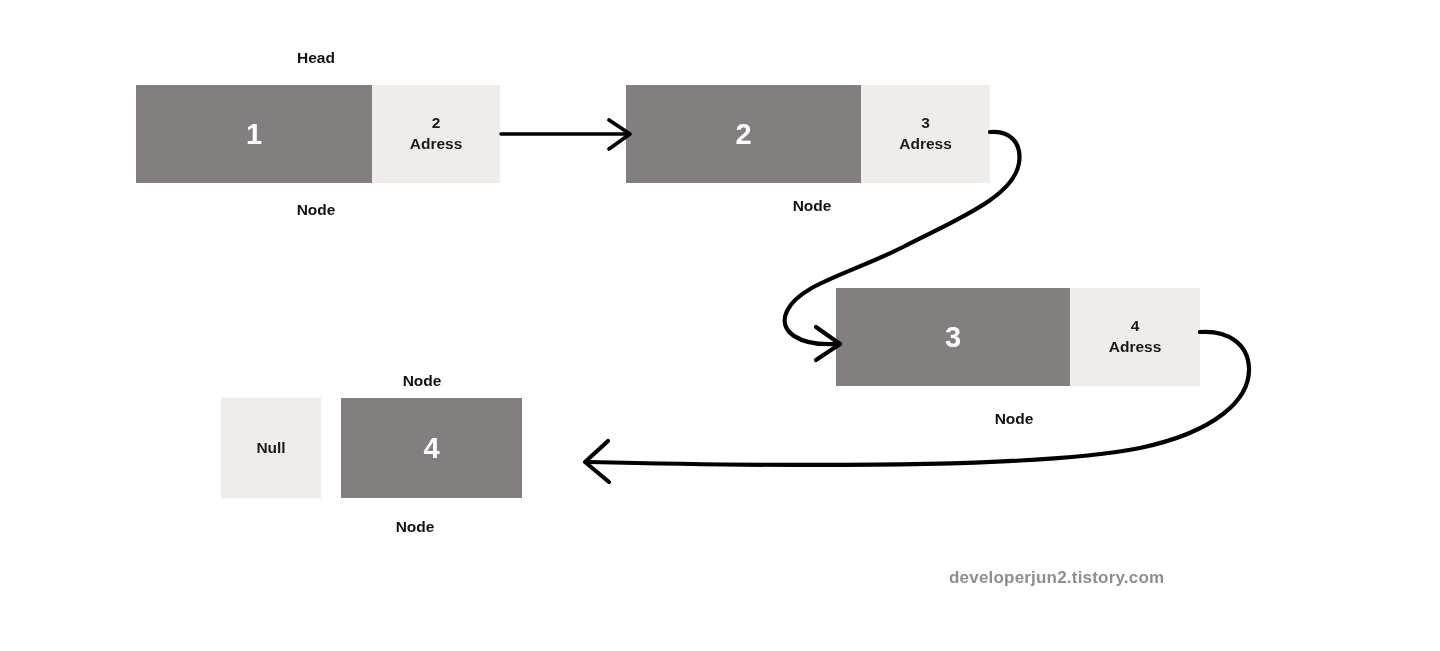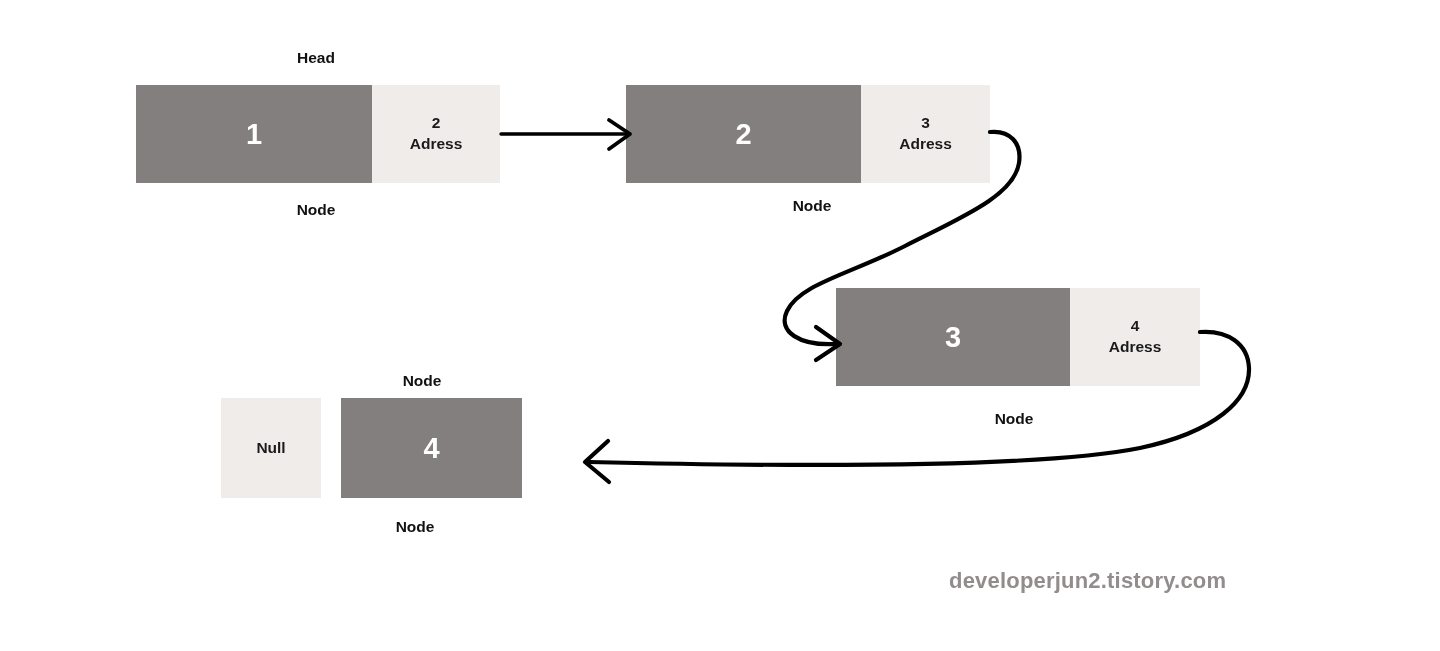--- a/index.html
+++ b/index.html
@@ -50,21 +50,21 @@
   .caption {
     position: absolute;
     font-size: 15.5px;
     font-weight: bold;
     color: #111111;
     white-space: nowrap;
     transform: translateX(-50%);
   }
   .watermark {
     position: absolute;
-    font-size: 22px;
+    font-size: 17px;
     font-weight: bold;
     color: #938c8c;
     white-space: nowrap;
     letter-spacing: 0.2px;
   }
   svg.arrows {
     position: absolute;
     left: 0;
     top: 0;
     width: 1440px;

